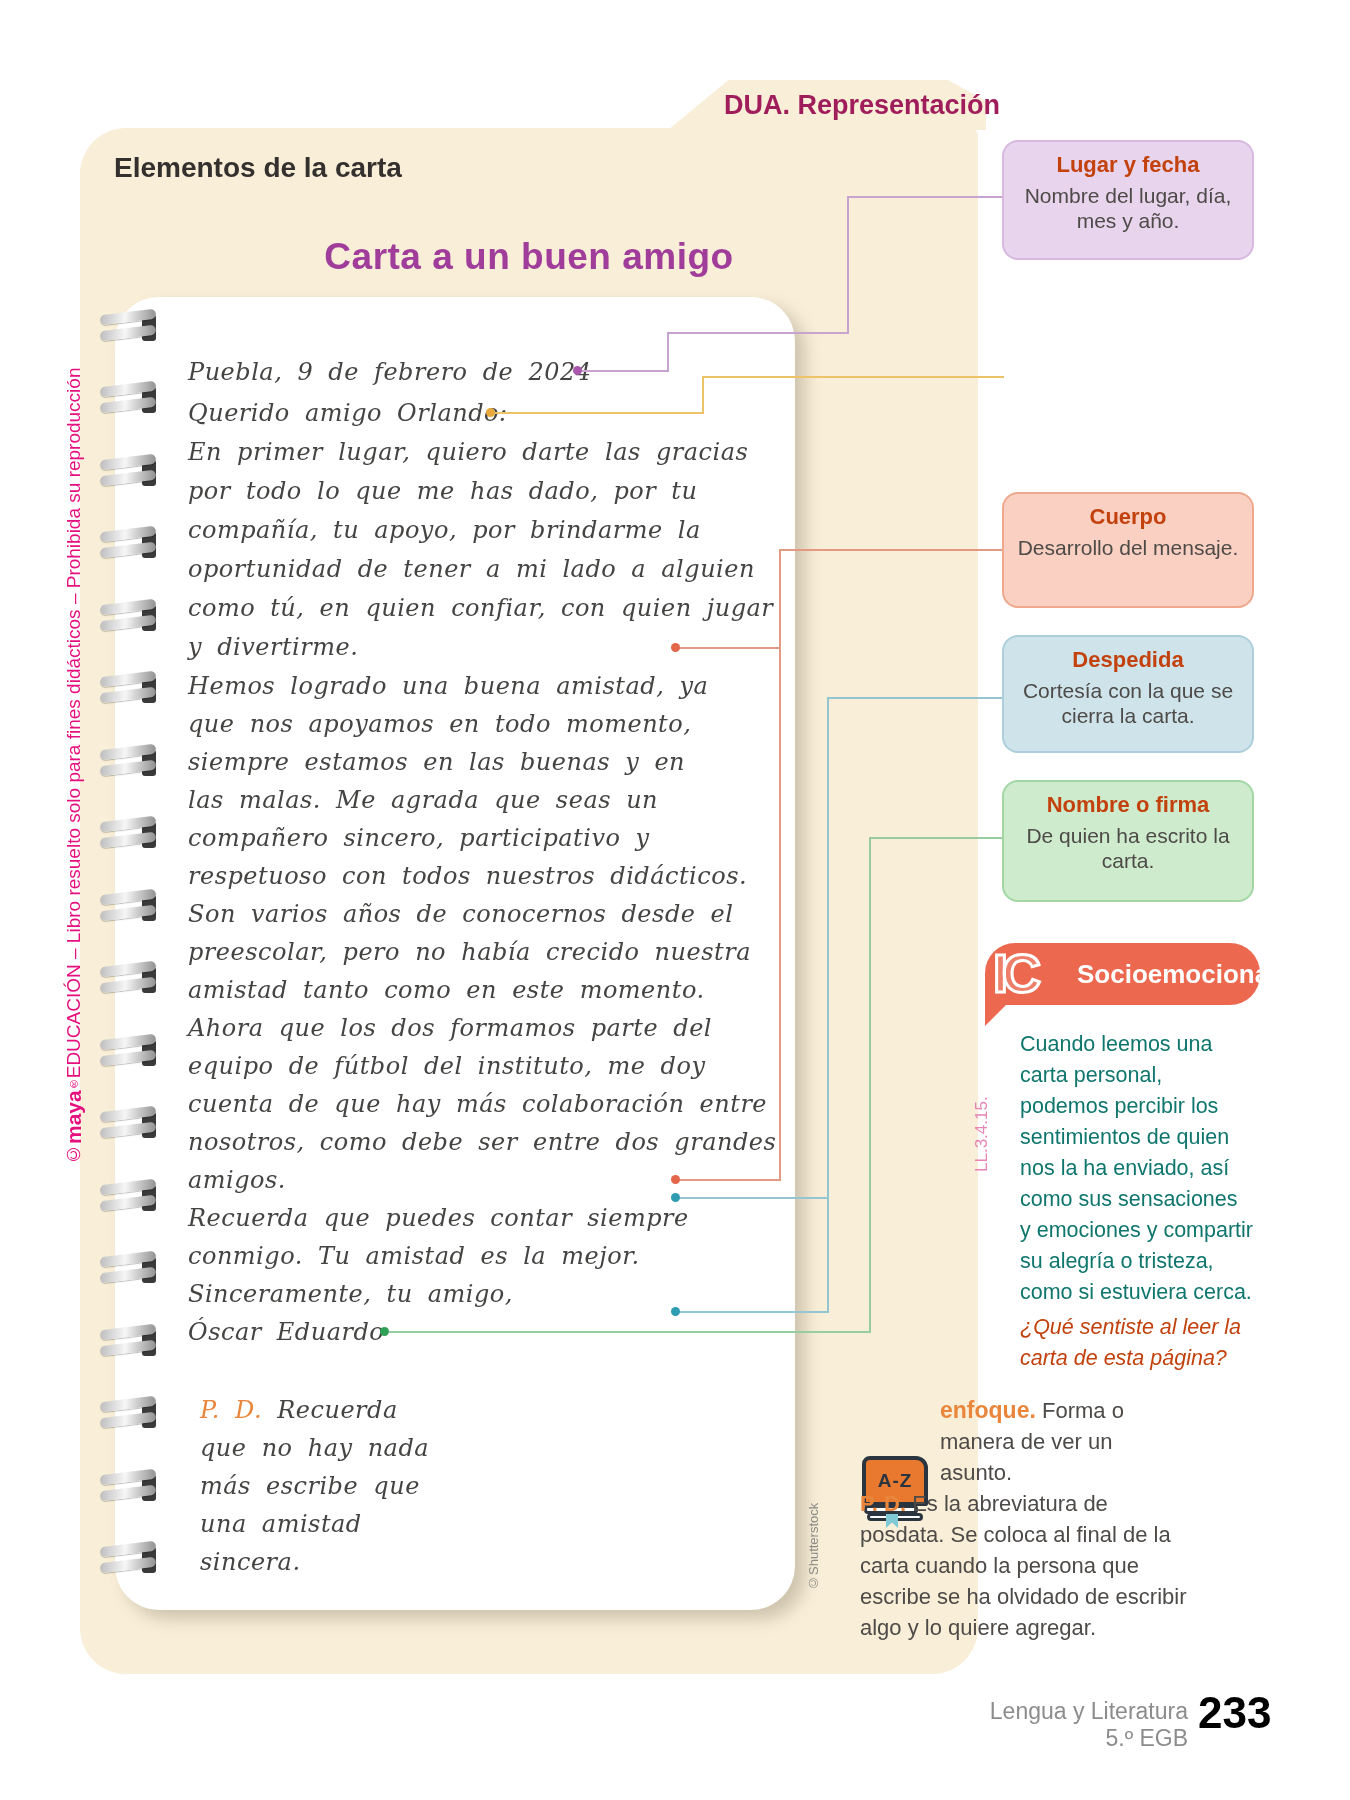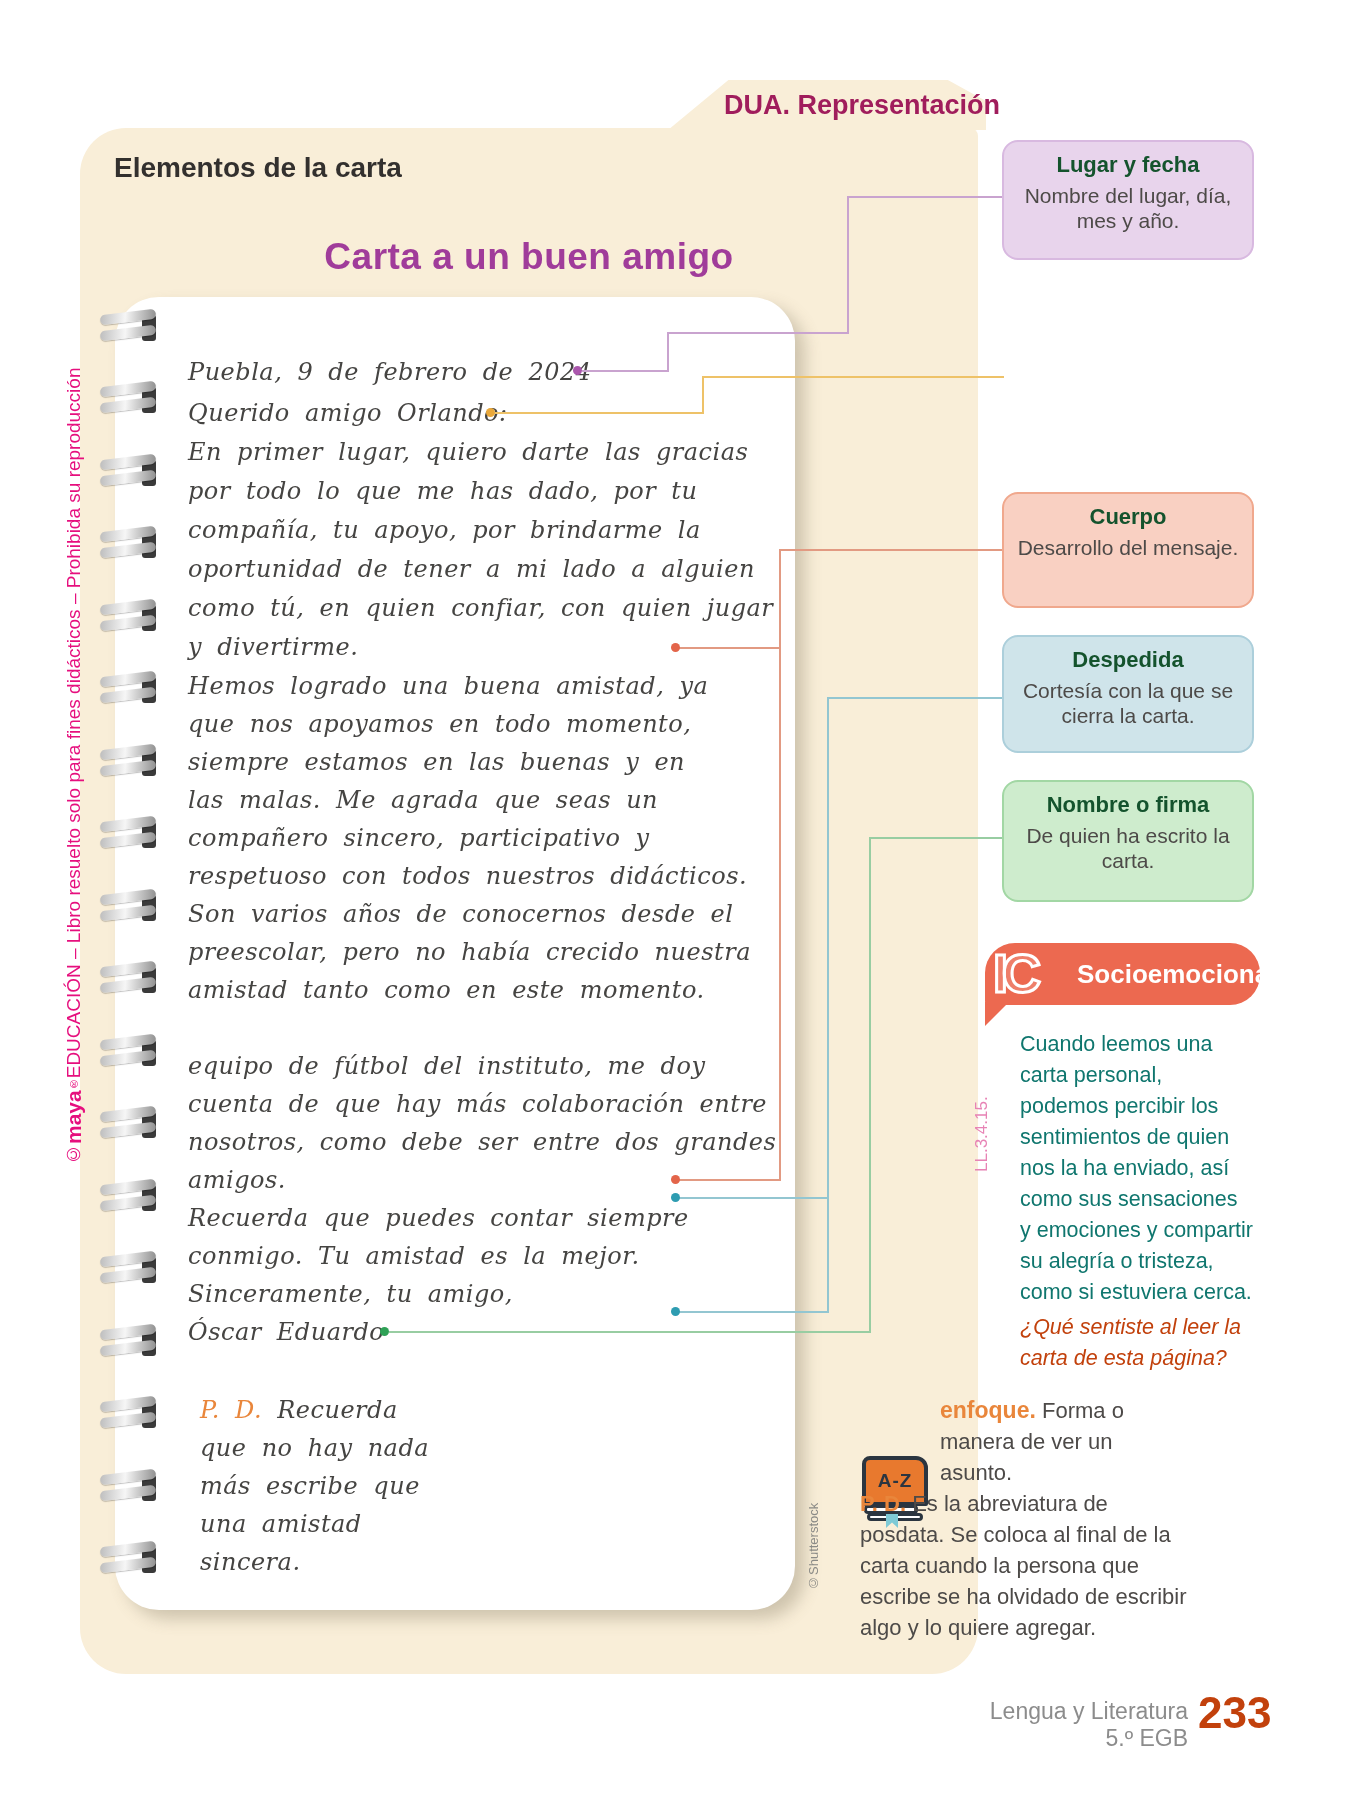--- a/index.html
+++ b/index.html
@@ -34,21 +34,21 @@
   
   .cl{position:absolute;}
   .c-purple{background:#c9a3cf;} .c-orange{background:#eec268;} .c-red{background:#e29a82;}
   .c-teal{background:#93c6d1;} .c-green{background:#98cda2;}
   .dot{position:absolute;width:9px;height:9px;border-radius:50%;}
   .d-purple{background:#ab57ad;} .d-orange{background:#e9a83b;} .d-red{background:#e3654a;}
   .d-teal{background:#2e9cb1;} .d-green{background:#2fa156;}
   
   .abox{position:absolute;left:1002px;width:252px;border-radius:16px;border:2px solid;
         padding:10px 10px 12px;text-align:center;box-sizing:border-box;}
-  .abox .t{font-weight:bold;font-size:22px;color:#14532d;margin-bottom:5px;}
+  .abox .t{font-weight:bold;font-size:22px;color:#c2410c;margin-bottom:5px;}
   .abox .b{font-size:21px;line-height:25px;color:#4d4a48;}
   .box-lugar{top:140px;background:#e8d4ec;border-color:#d8b9e0;min-height:120px;}
   .box-saludo{top:288px;background:#fbd9a0;border-color:#f2bb62;min-height:172px;}
   .box-cuerpo{top:492px;background:#f9d0c2;border-color:#f0a88d;min-height:116px;}
   .box-despedida{top:635px;background:#cfe4ea;border-color:#accfdb;min-height:118px;}
   .box-firma{top:780px;background:#ceeccd;border-color:#a2d7a4;min-height:122px;}
   
   .socio-badge{position:absolute;left:985px;top:943px;width:275px;height:62px;background:#ec6950;
                border-radius:30px 30px 30px 4px;z-index:3;}
   .socio-tail{position:absolute;left:985px;top:1002px;width:0;height:0;
@@ -74,21 +74,21 @@
              border:3px solid #2b3540;border-radius:4px;box-sizing:border-box;}
   .book .mk{position:absolute;left:24px;top:58px;width:12px;height:14px;background:#7fcad6;
             clip-path:polygon(0 0,100% 0,100% 100%,50% 60%,0 100%);}
   .gloss-text{position:absolute;left:940px;top:1395px;width:225px;font-size:22px;line-height:31px;color:#4d4a48;}
   .gloss-term{color:#e9863b;font-weight:bold;font-size:23px;}
   .pd-note{position:absolute;left:860px;top:1488px;width:336px;font-size:22px;line-height:31px;color:#4d4a48;}
   .pd-note .ab{color:#e9863b;font-weight:bold;}
   
   .footer-label{position:absolute;left:788px;top:1698px;width:400px;text-align:right;
                 font-size:23px;line-height:27px;color:#8c8c8c;}
-  .page-num{position:absolute;left:1198px;top:1688px;font-size:44px;font-weight:bold;color:#c2410c;}
+  .page-num{position:absolute;left:1198px;top:1688px;font-size:44px;font-weight:bold;color:#000000;}
   .sidebar{position:absolute;left:62px;top:420px;height:745px;writing-mode:vertical-rl;
            transform:rotate(180deg);white-space:nowrap;font-size:19px;color:#e60f7e;text-align:center;}
   .sidebar .brand{font-weight:bold;font-size:21px;}
   .sidebar .reg{font-size:11px;}
   .watermark{position:absolute;left:806px;top:1495px;height:95px;writing-mode:vertical-rl;
              transform:rotate(180deg);font-size:13px;color:#8a8a86;}
 </style>
 </head>
 <body>
 
@@ -205,20 +205,21 @@
   <div class="lline" style="top:632px">y divertirme.</div>
   <div class="lline" style="top:671px">Hemos logrado una buena amistad, ya</div>
   <div class="lline" style="top:709px">que nos apoyamos en todo momento,</div>
   <div class="lline" style="top:747px">siempre estamos en las buenas y en</div>
   <div class="lline" style="top:785px">las malas. Me agrada que seas un</div>
   <div class="lline" style="top:823px">compañero sincero, participativo y</div>
   <div class="lline" style="top:861px">respetuoso con todos nuestros didácticos.</div>
   <div class="lline" style="top:899px">Son varios años de conocernos desde el</div>
   <div class="lline" style="top:937px">preescolar, pero no había crecido nuestra</div>
   <div class="lline" style="top:975px">amistad tanto como en este momento.</div>
+  <div class="lline" style="top:1013px">Ahora que los dos formamos parte del</div>
   <div class="lline" style="top:1051px">equipo de fútbol del instituto, me doy</div>
   <div class="lline" style="top:1089px">cuenta de que hay más colaboración entre</div>
   <div class="lline" style="top:1127px">nosotros, como debe ser entre dos grandes</div>
   <div class="lline" style="top:1165px">amigos.</div>
   <div class="lline" style="top:1203px">Recuerda que puedes contar siempre</div>
   <div class="lline" style="top:1241px">conmigo. Tu amistad es la mejor.</div>
   <div class="lline" style="top:1279px">Sinceramente, tu amigo,</div>
   <div class="lline" style="top:1317px">Óscar Eduardo</div>
 
   <div class="lline pdline" style="top:1395px">

